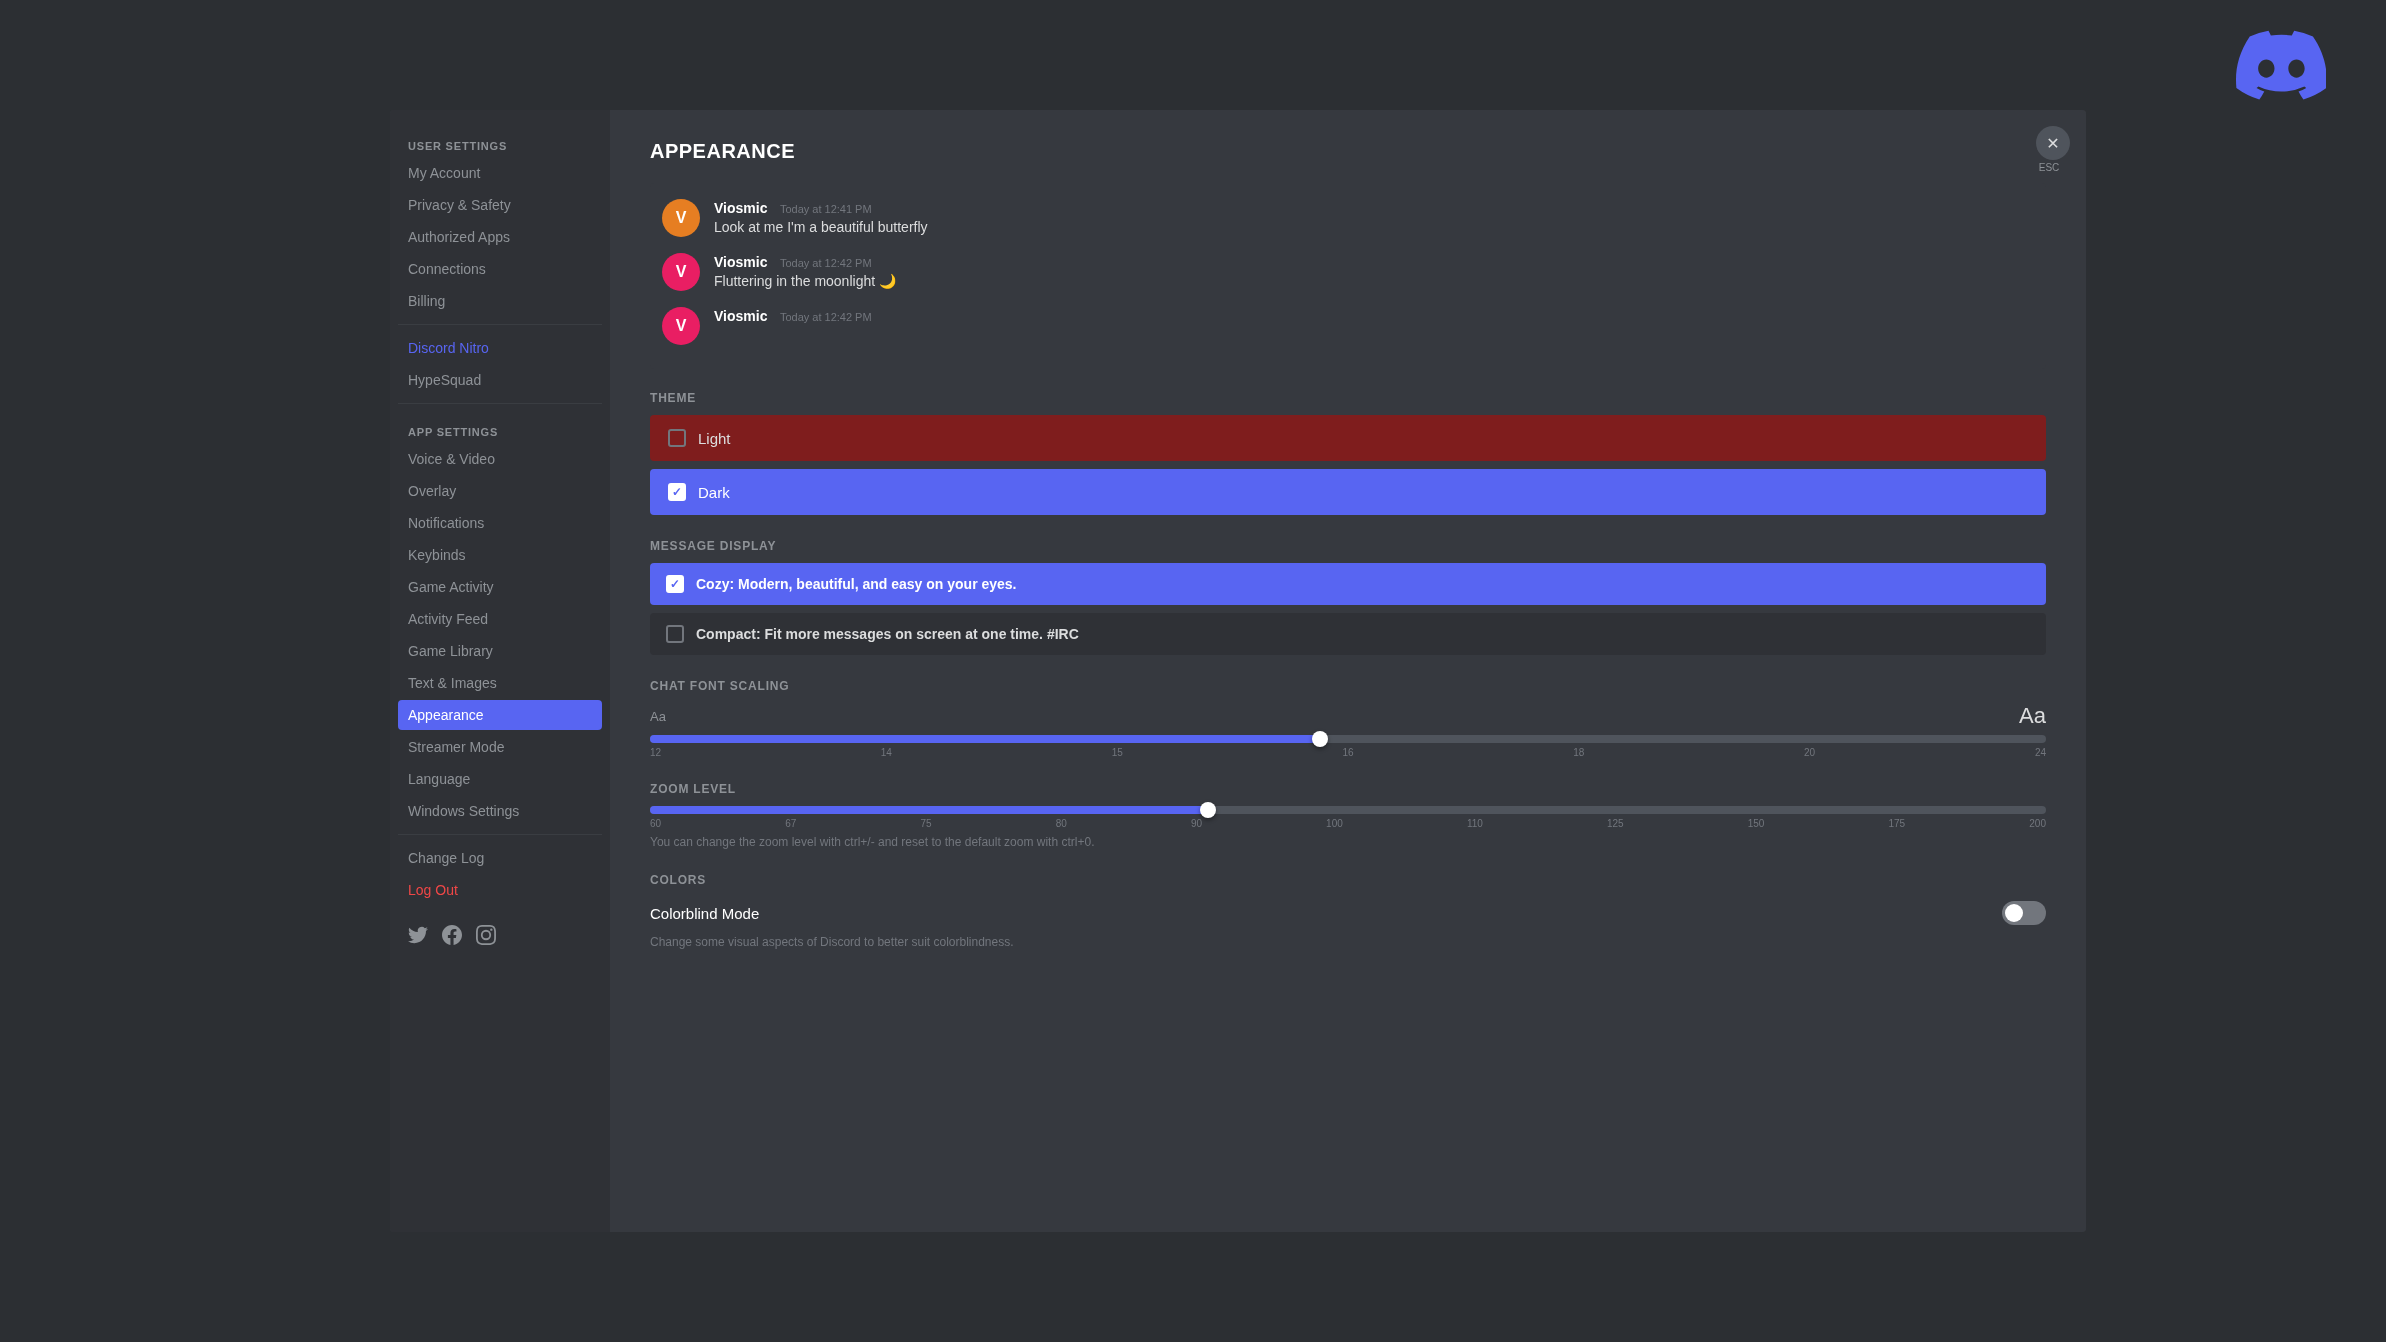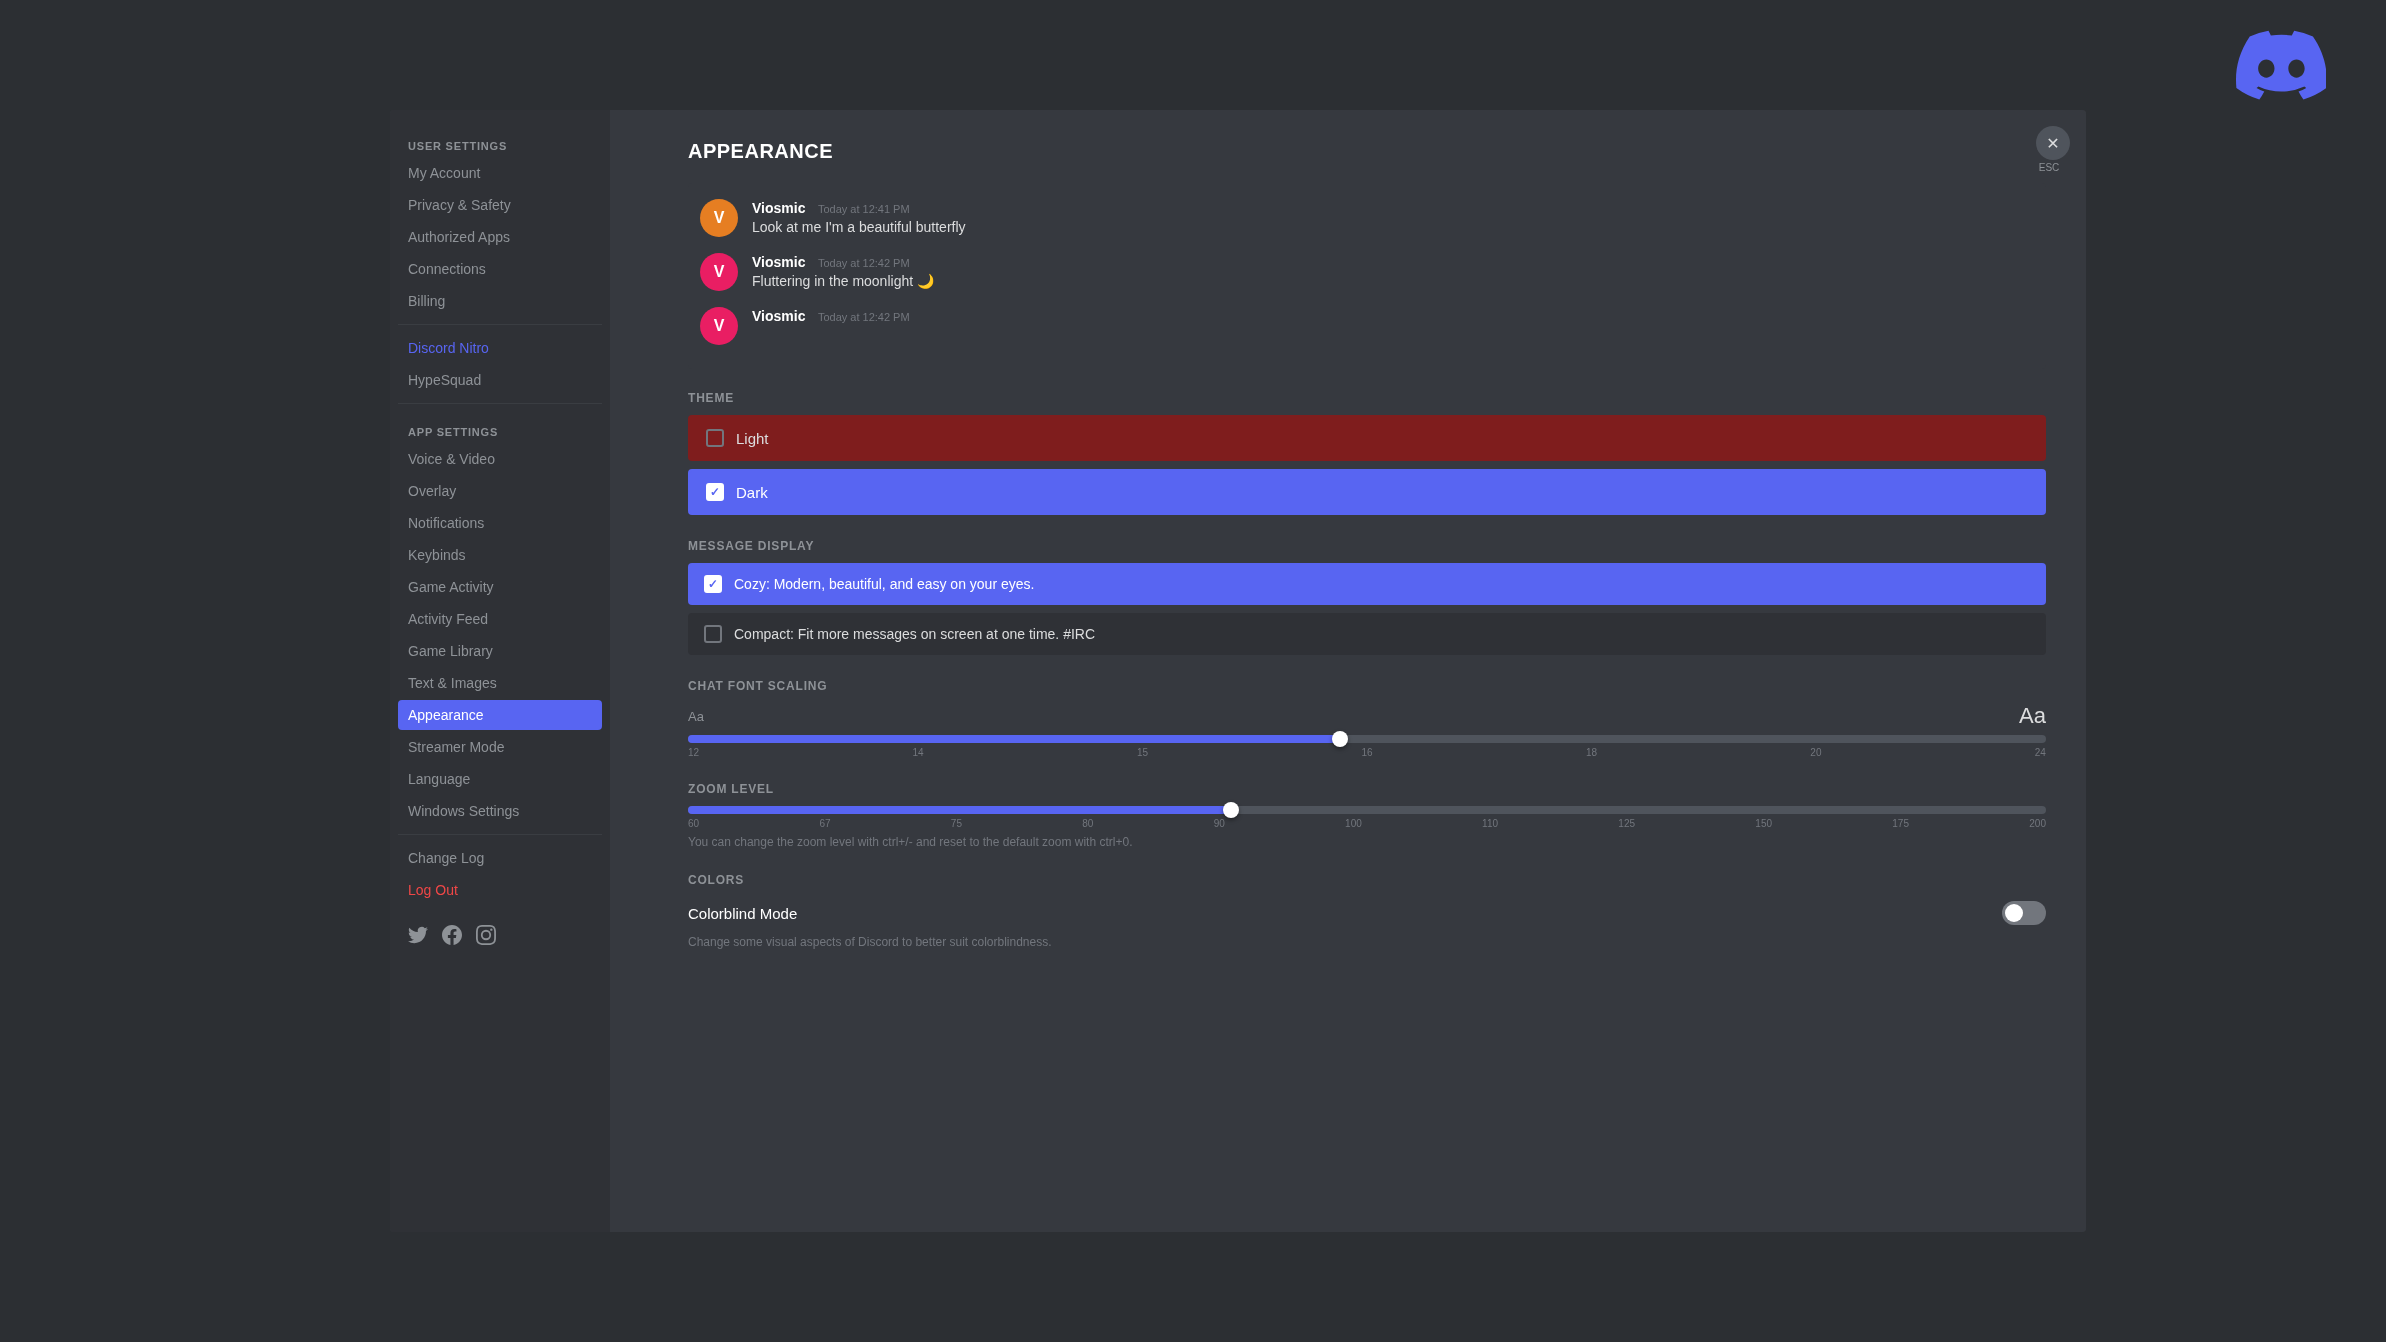--- a/index.html
+++ b/index.html
@@ -36,21 +36,20 @@
     .settings-modal {
       position: absolute;
       top: 110px;
       left: 390px;
       right: 300px;
       bottom: 110px;
       background: #36393f;
       display: flex;
       border-radius: 4px;
       overflow: hidden;
-      gap: 38px;
     }
 
     
     .sidebar {
       width: 220px;
       min-width: 220px;
       background: #2f3136;
       padding: 16px 8px;
       overflow-y: auto;
       display: flex;
@@ -266,20 +265,21 @@
       margin-bottom: 24px;
     }
     .display-option {
       display: flex;
       align-items: center;
       gap: 12px;
       padding: 12px 16px;
       border-radius: 4px;
       cursor: pointer;
       background: #2f3136;
+      font-weight: bold;
     }
     .display-option.selected {
       background: #5865f2;
     }
     .display-option-label {
       font-size: 14px;
       color: #dcddde;
     }
     .display-option.selected .display-option-label {
       color: #ffffff;

